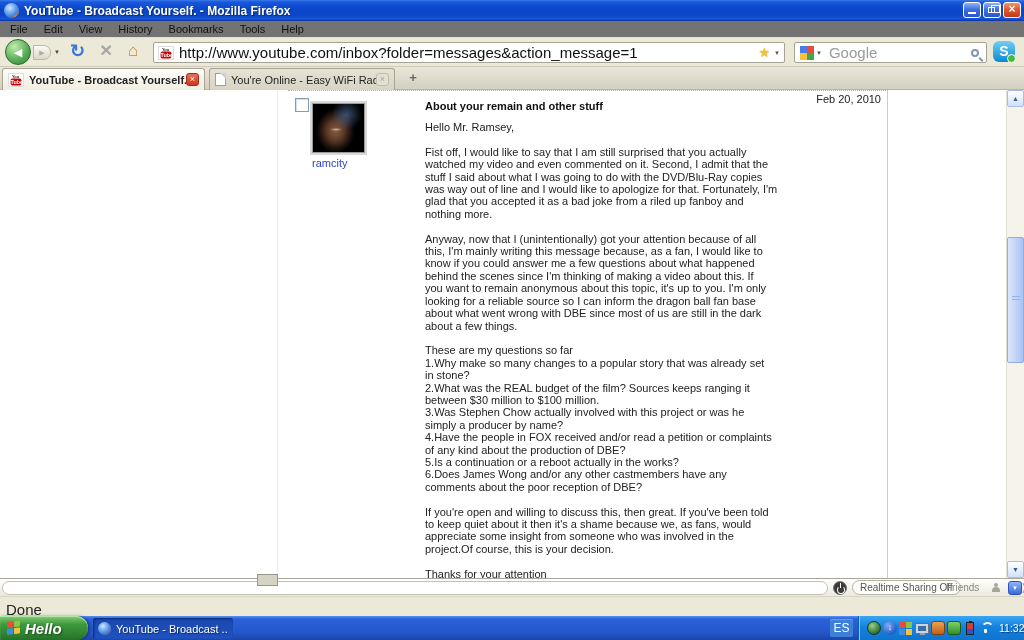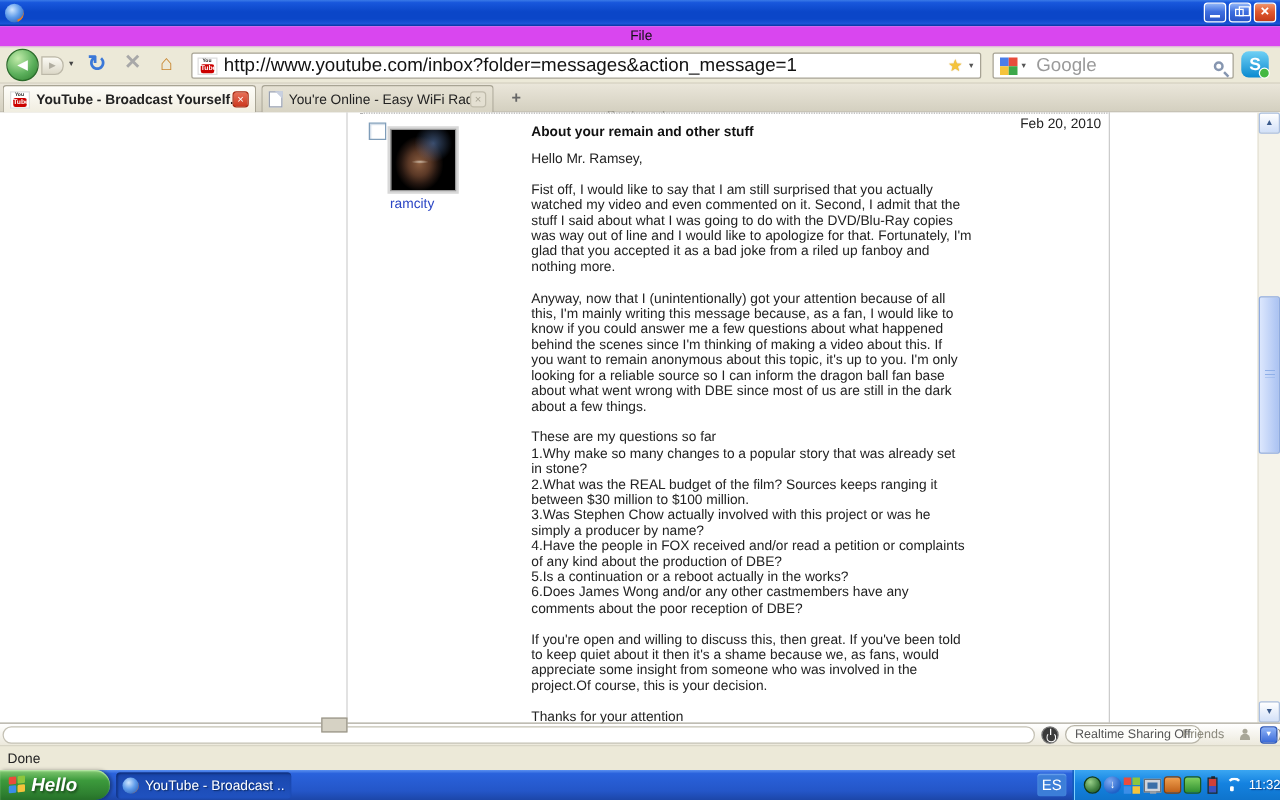--- a/index.html
+++ b/index.html
@@ -24,22 +24,22 @@
   .restore-glyph { position:absolute; left:4px; top:4px; width:7px; height:6px; border:1px solid #fff; background:transparent; }
   .restore-glyph::before { content:""; position:absolute; left:2px; top:-3px; width:7px; height:6px; border:1px solid #fff; }
 
   
   .ff-icon { width:15px; height:15px; border-radius:50%; position:relative; overflow:hidden; flex:0 0 auto;
     background:radial-gradient(circle at 38% 32%,#cfe6ff 0%,#5f9cea 45%,#1d4fa8 100%); }
   .ff-icon::after { content:""; position:absolute; right:-3px; top:-4px; width:14px; height:14px; border-radius:50%;
     border:3px solid transparent; border-right:3px solid #f07818; border-top:3px solid #e86010; transform:rotate(30deg); }
 
   
-  .menubar { left:0; top:21px; width:1024px; height:17px; background:#d946ef; display:flex; align-items:center;
-    border-bottom:1px solid #e2dfcf; padding-left:2px;flex-direction:column; }
+  .menubar { left:0; top:21px; width:1024px; height:17px; background:#737373; display:flex; align-items:center;
+    border-bottom:1px solid #e2dfcf; padding-left:2px; }
   .menu-item { font-size:11px; color:#111; padding:2px 8px; }
 
   
   .navbar { left:0; top:38px; width:1024px; height:29px; background:#ECE9D8; border-bottom:1px solid #cfccbc; }
   .back-btn { left:5px; top:1px; width:26px; height:26px; border-radius:50%;
     background:radial-gradient(circle at 35% 28%,#c2ecaa 0%,#5cb05c 55%,#2d7d2d 100%);
     border:1px solid #2a6a2a; color:#fff; font-size:11px; text-align:center; line-height:25px; }
   .fwd-btn { left:33px; top:7px; width:18px; height:15px; border-radius:0 7px 7px 0;
     background:linear-gradient(#fbfaf4,#dcd8c8); border:1px solid #bcb8a8; color:#b0ada0;
     font-size:7px; text-align:center; line-height:14px; }
@@ -145,21 +145,21 @@
   .person-icon::before { content:""; position:absolute; left:2px; top:0; width:4px; height:4px;
     border-radius:50%; background:#a8a698; }
   .person-icon::after { content:""; position:absolute; left:0; top:4px; width:8px; height:5px;
     border-radius:4px 4px 0 0; background:#a8a698; }
   .addon-chevron { position:absolute; left:1008px; top:2px; width:14px; height:14px; border-radius:3px;
     background:linear-gradient(#8fb4f8,#3a6ad8); border:1px solid #2a55b8; color:#fff; font-size:6px;
     text-align:center; line-height:13px; }
 
   
   .statusbar { left:0; top:596px; width:1024px; height:20px; background:#ECE9D8; border-top:1px solid #d8d5c5; }
-  .status-text { position:absolute; left:6px; top:4px; font-size:11px; color:#222; }
+  .status-text { position:absolute; left:6px; top:4px; font-size:15px; color:#222; }
 
   
   .taskbar { left:0; top:616px; width:1024px; height:24px;
     background:linear-gradient(180deg,#5a90f0 0%,#2a62dc 12%,#2456c8 70%,#1c46a8 100%); }
   .start-btn { position:absolute; left:0; top:0; width:88px; height:24px; border-radius:0 12px 12px 0;
     background:linear-gradient(180deg,#84ca74 0%,#3c9a3c 35%,#2e8030 80%,#257028 100%);
     box-shadow:inset 0 1px 1px #b8e8a8, 2px 0 3px rgba(0,0,0,.35); display:flex; align-items:center; padding-left:7px; }
   .start-label { color:#fff; font-weight:bold; font-style:italic; font-size:15px; margin-left:4px;
     text-shadow:1px 1px 2px #1a4a1a; }
   .win-flag { width:14px; height:14px; display:grid; grid-template-columns:6px 6px; grid-template-rows:6px 6px;
@@ -195,20 +195,21 @@
   .ti-wifi::after { content:""; position:absolute; left:5px; top:8px; width:3px; height:4px; background:#fff; border-radius:1px; }
   .tray-clock { color:#fff; font-size:10.5px; margin-left:4px; text-shadow:1px 1px 1px #0a3a80; }
 </style>
 </head>
 <body>
 
 <div class="screen">
 
   <div class="abs titlebar">
     <span class="ff-icon"></span>
+    <span class="title-text">YouTube - Broadcast Yourself. - Mozilla Firefox</span>
     <span class="win-btns">
       <span class="win-btn">
           <span class="min-glyph"></span>
         </span>
       <span class="win-btn">
           <span class="restore-glyph"></span>
         </span>
       <span class="win-btn close"><span>×</span></span>
     </span>
   </div>

